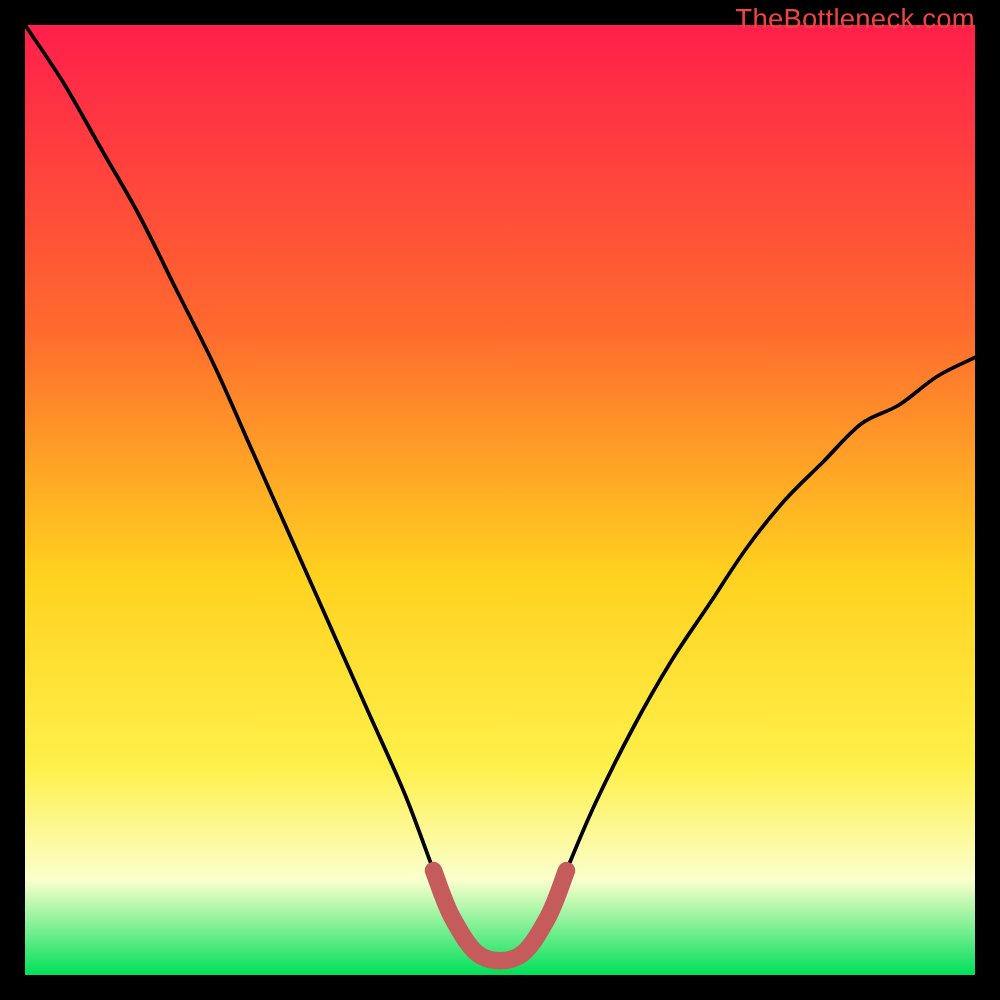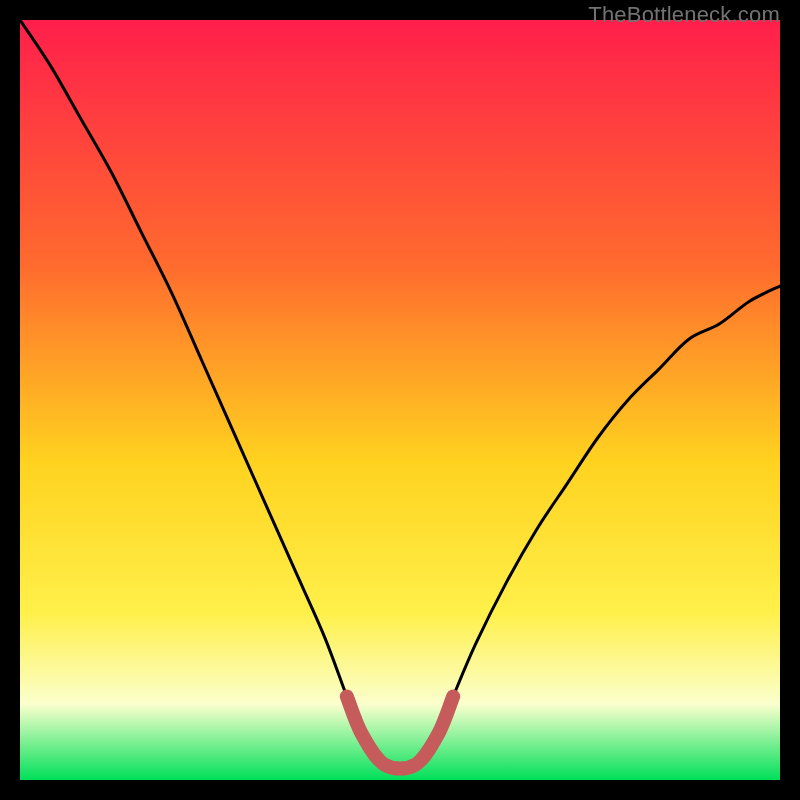--- a/index.html
+++ b/index.html
@@ -30,21 +30,21 @@
     inset: 0;
   }
   svg.curve {
     position: absolute;
     inset: 0;
   }
   .watermark {
     position: absolute;
     top: 2px;
     right: 20px;
-    color: #737373;
+    color: #ef4444;
     font-size: 22px;
     font-weight: 500;
     letter-spacing: 0.2px;
     user-select: none;
   }
 </style>
 </head>
 <body>
 
 <div class="frame">

